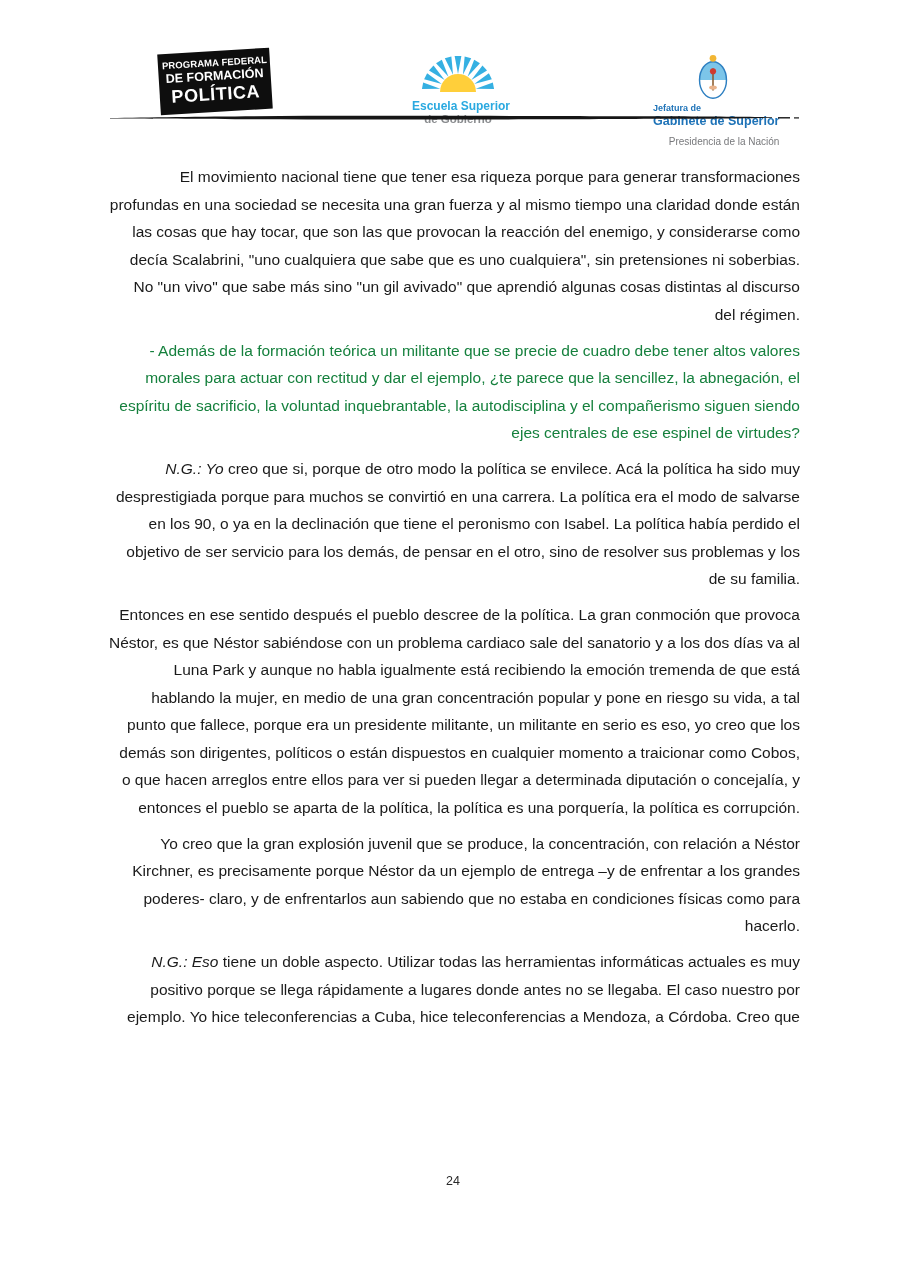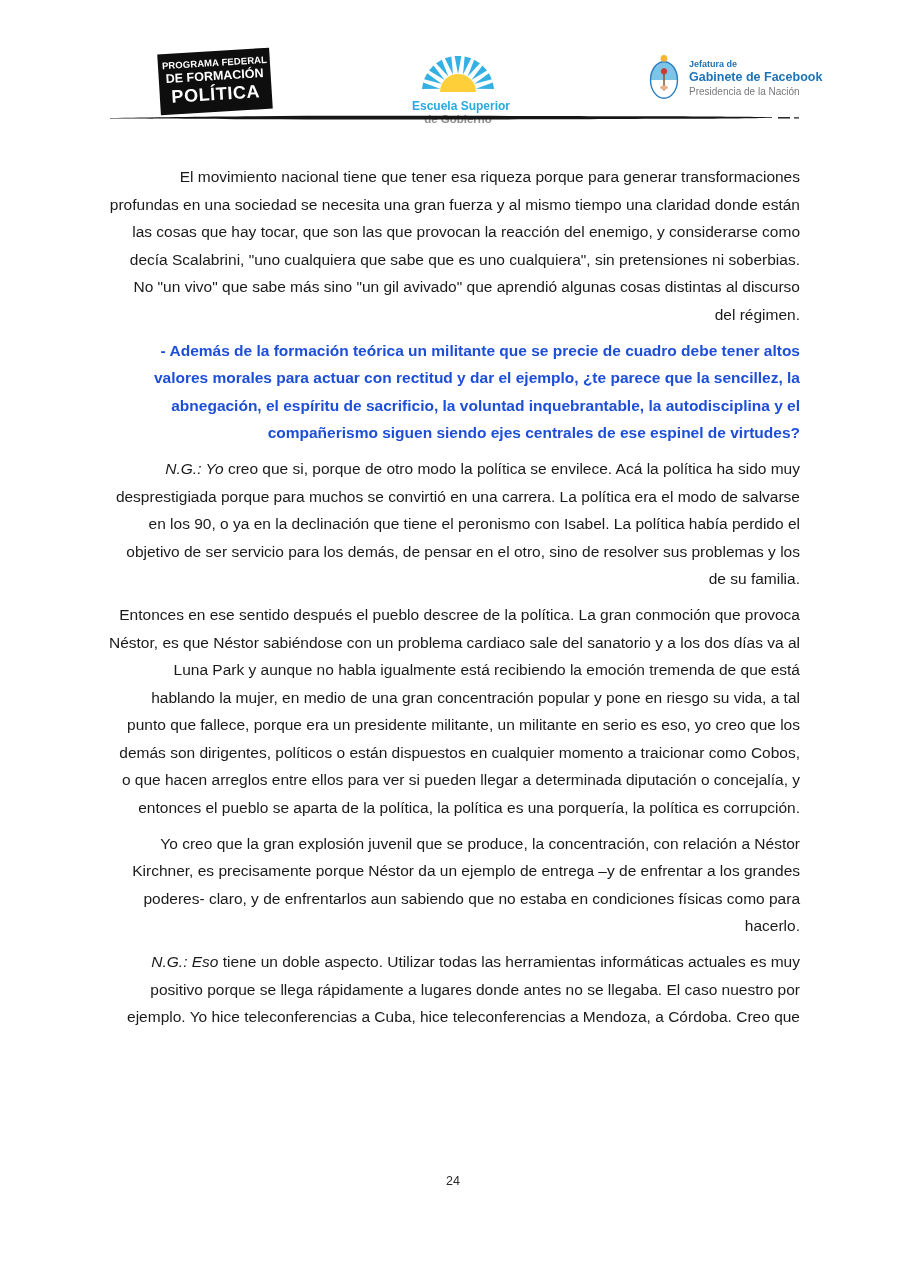--- a/index.html
+++ b/index.html
@@ -15,32 +15,32 @@
     padding:6px 4px 7px 4px;transform:rotate(-3.5deg);
   }
   .lb1{font-size:9.5px;font-weight:bold;letter-spacing:.1px;white-space:nowrap;}
   .lb2{font-size:12.5px;font-weight:bold;margin-top:1px;white-space:nowrap;}
   .lb3{font-size:18px;font-weight:bold;letter-spacing:.6px;margin-top:1px;white-space:nowrap;}
 
   .logo-esg{position:absolute;left:412px;top:48px;width:92px;text-align:center;}
   .esg1{font-size:12px;font-weight:bold;color:#2aa9e0;margin-top:2px;white-space:nowrap;}
   .esg2{font-size:11.5px;font-weight:bold;color:#8a8c8f;margin-top:0;white-space:nowrap;}
 
-  .logo-jgm{position:absolute;left:646px;top:53px;display:flex;align-items:center;}
+  .logo-jgm{position:absolute;left:646px;top:53px;display:flex;align-items:center;flex-direction:column;}
   .jgm-text{margin-left:7px;}
   .j1{font-size:9px;font-weight:bold;color:#1e73b8;white-space:nowrap;}
   .j2{font-size:12.5px;font-weight:bold;color:#1e73b8;margin-top:1px;white-space:nowrap;}
-  .j3{font-size:10px;color:#77787b;margin-top:2px;white-space:nowrap;}
+  .j3{font-size:10px;color:#77787b;margin-top:8px;white-space:nowrap;text-align:right;}
 
   .divider{position:absolute;left:110px;top:111px;}
 
   
   main{position:absolute;left:109px;top:163px;width:691px;}
   p.para{margin:0 0 8px 0;font-size:15.5px;line-height:27.6px;color:#1a1a1a;text-align:right;}
-  p.para.bold{font-weight:bold;color:#1d4ed8;}
+  p.para.bold{font-weight:normal;color:#15803d;}
   .lead{font-style:italic;}
 
   .page-number{
     position:absolute;top:1174px;left:0;width:100%;text-align:center;
     font-size:12.5px;color:#2a2a2a;
   }
 </style>
 </head>
 <body>
 
@@ -80,21 +80,21 @@
         <path d="M4,28 A14,19 0 0 1 32,28 Z" fill="#7cc5e9"></path>
         <path d="M4,28 A14,19 0 0 0 32,28 Z" fill="#ffffff"></path>
         <line x1="18" y1="16" x2="18" y2="39" stroke="#8a5a2b" stroke-width="1.6"></line>
         <circle cx="18" cy="19" r="3.2" fill="#cf3a30"></circle>
         <ellipse cx="18" cy="36" rx="4" ry="2.2" fill="#e8b38c"></ellipse>
         <ellipse cx="18" cy="28" rx="14" ry="19" fill="none" stroke="#2d7fc1" stroke-width="1.5"></ellipse>
         <circle cx="18" cy="5.5" r="3.5" fill="#f2b633"></circle>
       </svg>
       <div class="jgm-text">
         <div class="j1">Jefatura de</div>
-        <div class="j2">Gabinete de Facebook</div>
+        <div class="j2">Gabinete de Superior</div>
         <div class="j3">Presidencia de la Nación</div>
       </div>
     </div>
 
     <svg class="divider" width="690" height="14" viewBox="0 0 690 14">
       <path d="M0,7.0 C60,5.8 160,4.8 250,4.8 C340,4.8 470,5.0 550,5.2 C600,5.4 640,5.8 662,6.0
                L662,6.8 C640,7.4 600,7.8 550,7.8 C470,8.4 340,8.6 250,8.6 C160,8.6 60,7.8 0,7.6 Z" fill="#161616"></path>
       <rect x="668" y="6.1" width="12" height="1.4" fill="#161616"></rect>
       <rect x="684" y="6.3" width="5" height="1.2" fill="#161616"></rect>
     </svg>

